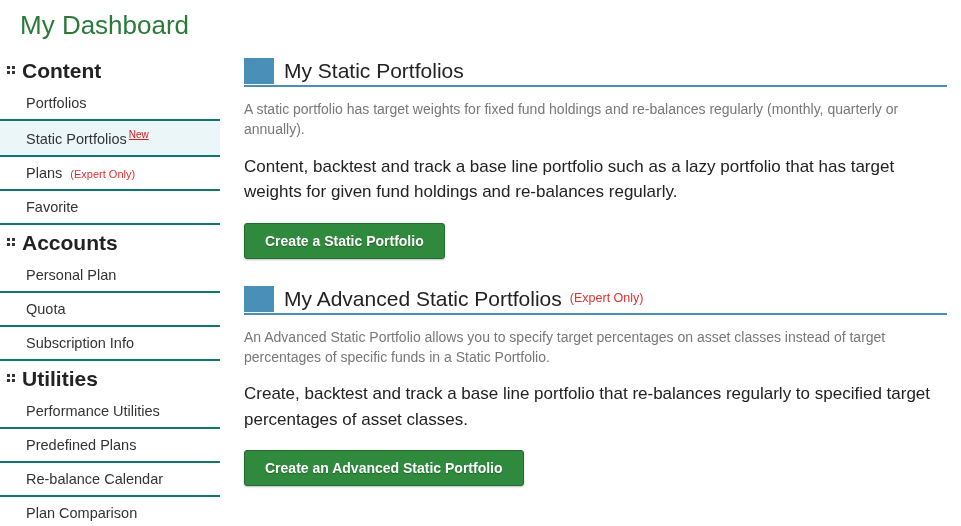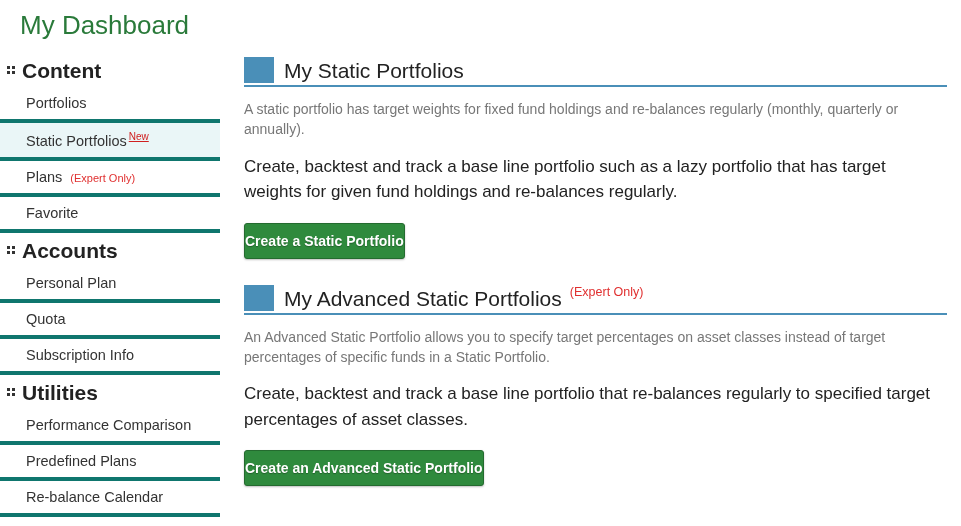--- a/index.html
+++ b/index.html
@@ -41,21 +41,21 @@
   .section-header .label {
     font-size: 21px;
     font-weight: bold;
     color: #222;
   }
   .nav-item {
     display: block;
     padding: 8px 8px 8px 26px;
     font-size: 14.5px;
     color: #333;
-    border-bottom: 4px solid #0f766e;
+    border-bottom: 2px solid #0f766e;
     cursor: pointer;
   }
   .nav-item.active {
     background: #eaf6f7;
   }
   .nav-item .badge-new {
     color: #d02020;
     font-size: 10px;
     vertical-align: super;
     margin-left: 2px;
@@ -66,21 +66,21 @@
     font-size: 11px;
     margin-left: 4px;
   }
   .main {
     flex: 1;
     padding: 10px 14px 0 24px;
   }
   .panel { margin-bottom: 26px; }
   .panel-header {
     display: flex;
-    align-items: flex-start;
+    align-items: center;
     border-bottom: 2px solid #4a8fb8;
     margin-bottom: 12px;
   }
   .panel-header .square {
     width: 30px;
     height: 26px;
     background: #4a8fb8;
     margin-right: 10px;
   }
   .panel-header .title {
@@ -105,21 +105,21 @@
     font-size: 17px;
     line-height: 1.5;
     margin-bottom: 18px;
   }
   .btn {
     display: inline-block;
     background: #2f8a3d;
     color: #fff;
     font-size: 14px;
     font-weight: bold;
-    padding: 9px 0;
+    padding: 9px 20px;
     border: 1px solid #246b2f;
     border-radius: 3px;
     cursor: pointer;
     box-shadow: 0 1px 2px rgba(0,0,0,0.25);
     text-shadow: 0 1px 1px rgba(0,0,0,0.3);
   }
 </style>
 </head>
 <body>
 
@@ -180,42 +180,42 @@
         <svg width="12" height="12" viewBox="0 0 12 12">
             <rect x="1" y="1" width="3" height="3" fill="#333"></rect>
             <rect x="6" y="1" width="3" height="3" fill="#333"></rect>
             <rect x="1" y="6" width="3" height="3" fill="#333"></rect>
             <rect x="6" y="6" width="3" height="3" fill="#333"></rect>
           </svg>
       </span>
       <span class="label">Utilities</span>
     </div>
     <a class="nav-item">
-      <span>Performance Comparison</span>
+      <span>Performance Utilities</span>
     </a>
     <a class="nav-item">
       <span>Predefined Plans</span>
     </a>
     <a class="nav-item">
       <span>Re-balance Calendar</span>
     </a>
     <a class="nav-item">
       <span>Plan Comparison</span>
     </a>
   </nav>
 
   <main class="main">
 
     <section class="panel">
       <div class="panel-header">
         <span class="square"></span>
         <span class="title">My Static Portfolios</span>
       </div>
       <p class="desc">A static portfolio has target weights for fixed fund holdings and re-balances regularly (monthly, quarterly or annually).</p>
-      <p class="lead">Create, backtest and track a base line portfolio such as a lazy portfolio that has target weights for given fund holdings and re-balances regularly.</p>
+      <p class="lead">Content, backtest and track a base line portfolio such as a lazy portfolio that has target weights for given fund holdings and re-balances regularly.</p>
       <button class="btn">Create a Static Portfolio</button>
     </section>
 
     <section class="panel">
       <div class="panel-header">
         <span class="square"></span>
         <span class="title">My Advanced Static Portfolios</span>
         <span class="expert">(Expert Only)</span>
       </div>
       <p class="desc">An Advanced Static Portfolio allows you to specify target percentages on asset classes instead of target percentages of specific funds in a Static Portfolio.</p>

